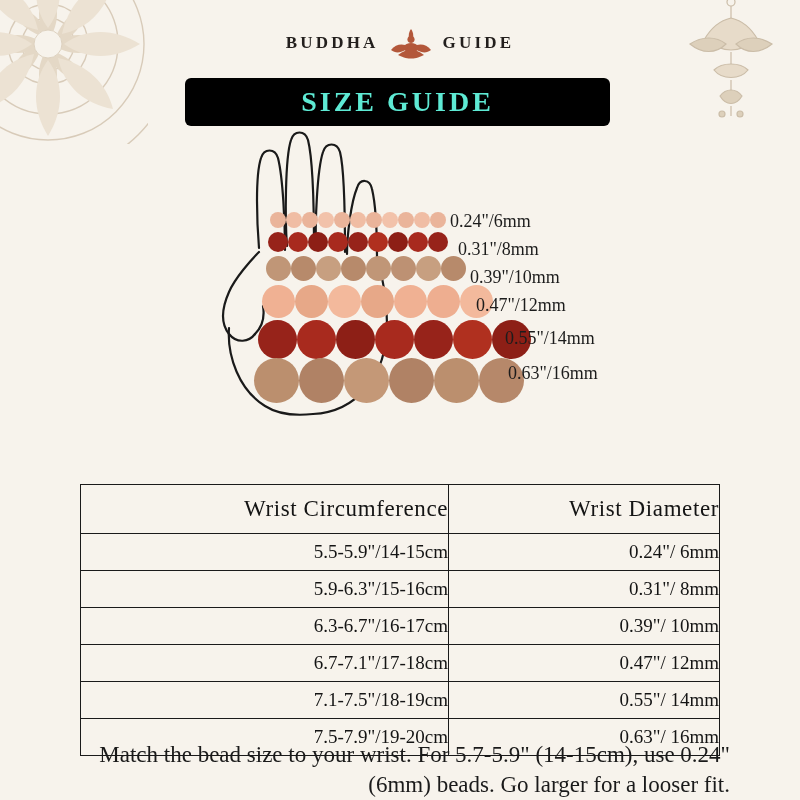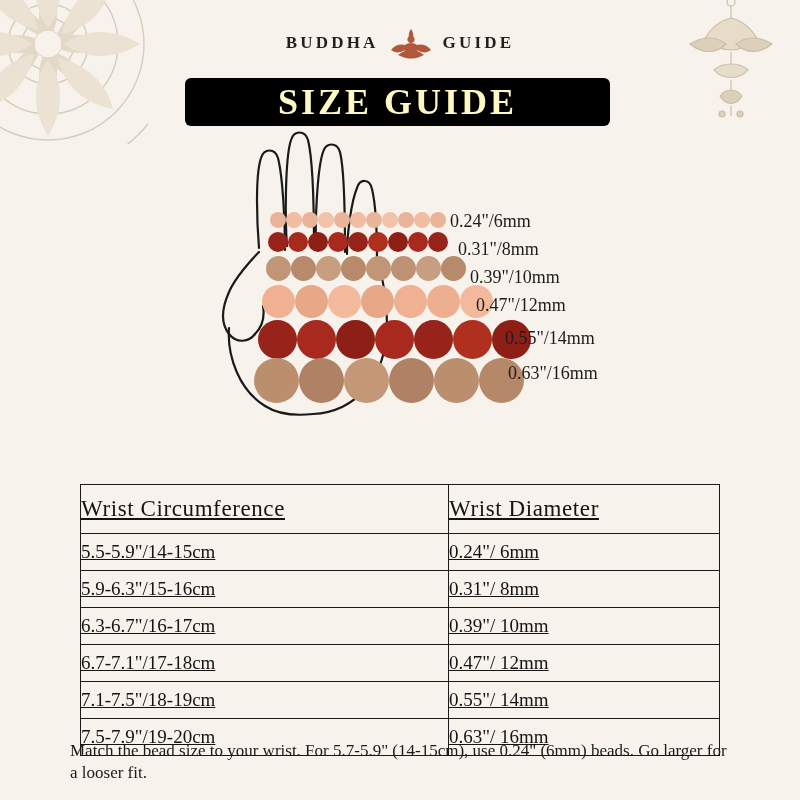--- a/index.html
+++ b/index.html
@@ -61,24 +61,24 @@
     top: 78px;
     width: 425px;
     height: 48px;
     background: #000;
     border-radius: 6px;
     display: flex;
     align-items: center;
     justify-content: center;
   }
   .title-bar .title-text {
-    color: #fef9c3;
+    color: #5eead4;
     font-family: "Liberation Serif", serif;
     font-weight: 700;
-    font-size: 36px;
+    font-size: 28px;
     letter-spacing: 3px;
   }
 
   
   .hand-area {
     position: absolute;
     left: 0;
     top: 128px;
     width: 800px;
     height: 340px;
@@ -109,47 +109,46 @@
   .size-table {
     position: absolute;
     left: 80px;
     top: 484px;
     width: 640px;
     border-collapse: collapse;
     background: transparent;
   }
   .size-table th, .size-table td {
     border: 1px solid #1a1a1a;
-    text-align: left;
+    text-align: right;
     font-family: "Liberation Serif", serif;
     color: #141414;
-    text-decoration: underline;
   }
   .size-table th {
     font-size: 23px;
     font-weight: 400;
     letter-spacing: 0.6px;
     height: 44px;
     padding: 2px 0;
   }
   .size-table td {
     font-size: 19px;
     height: 34px;
     padding: 1px 0;
   }
 
   
   .footer-note {
     position: absolute;
     left: 0;
     top: 740px;
     width: 800px;
-    text-align: left;
-    font-family: "Liberation Serif", serif;
-    font-size: 17px;
+    text-align: right;
+    font-family: "Liberation Serif", serif;
+    font-size: 23px;
     line-height: 1.32;
     color: #1a1a1a;
     padding: 0 70px;
     box-sizing: border-box;
   }
 </style>
 </head>
 <body>
 
 <div class="page">

